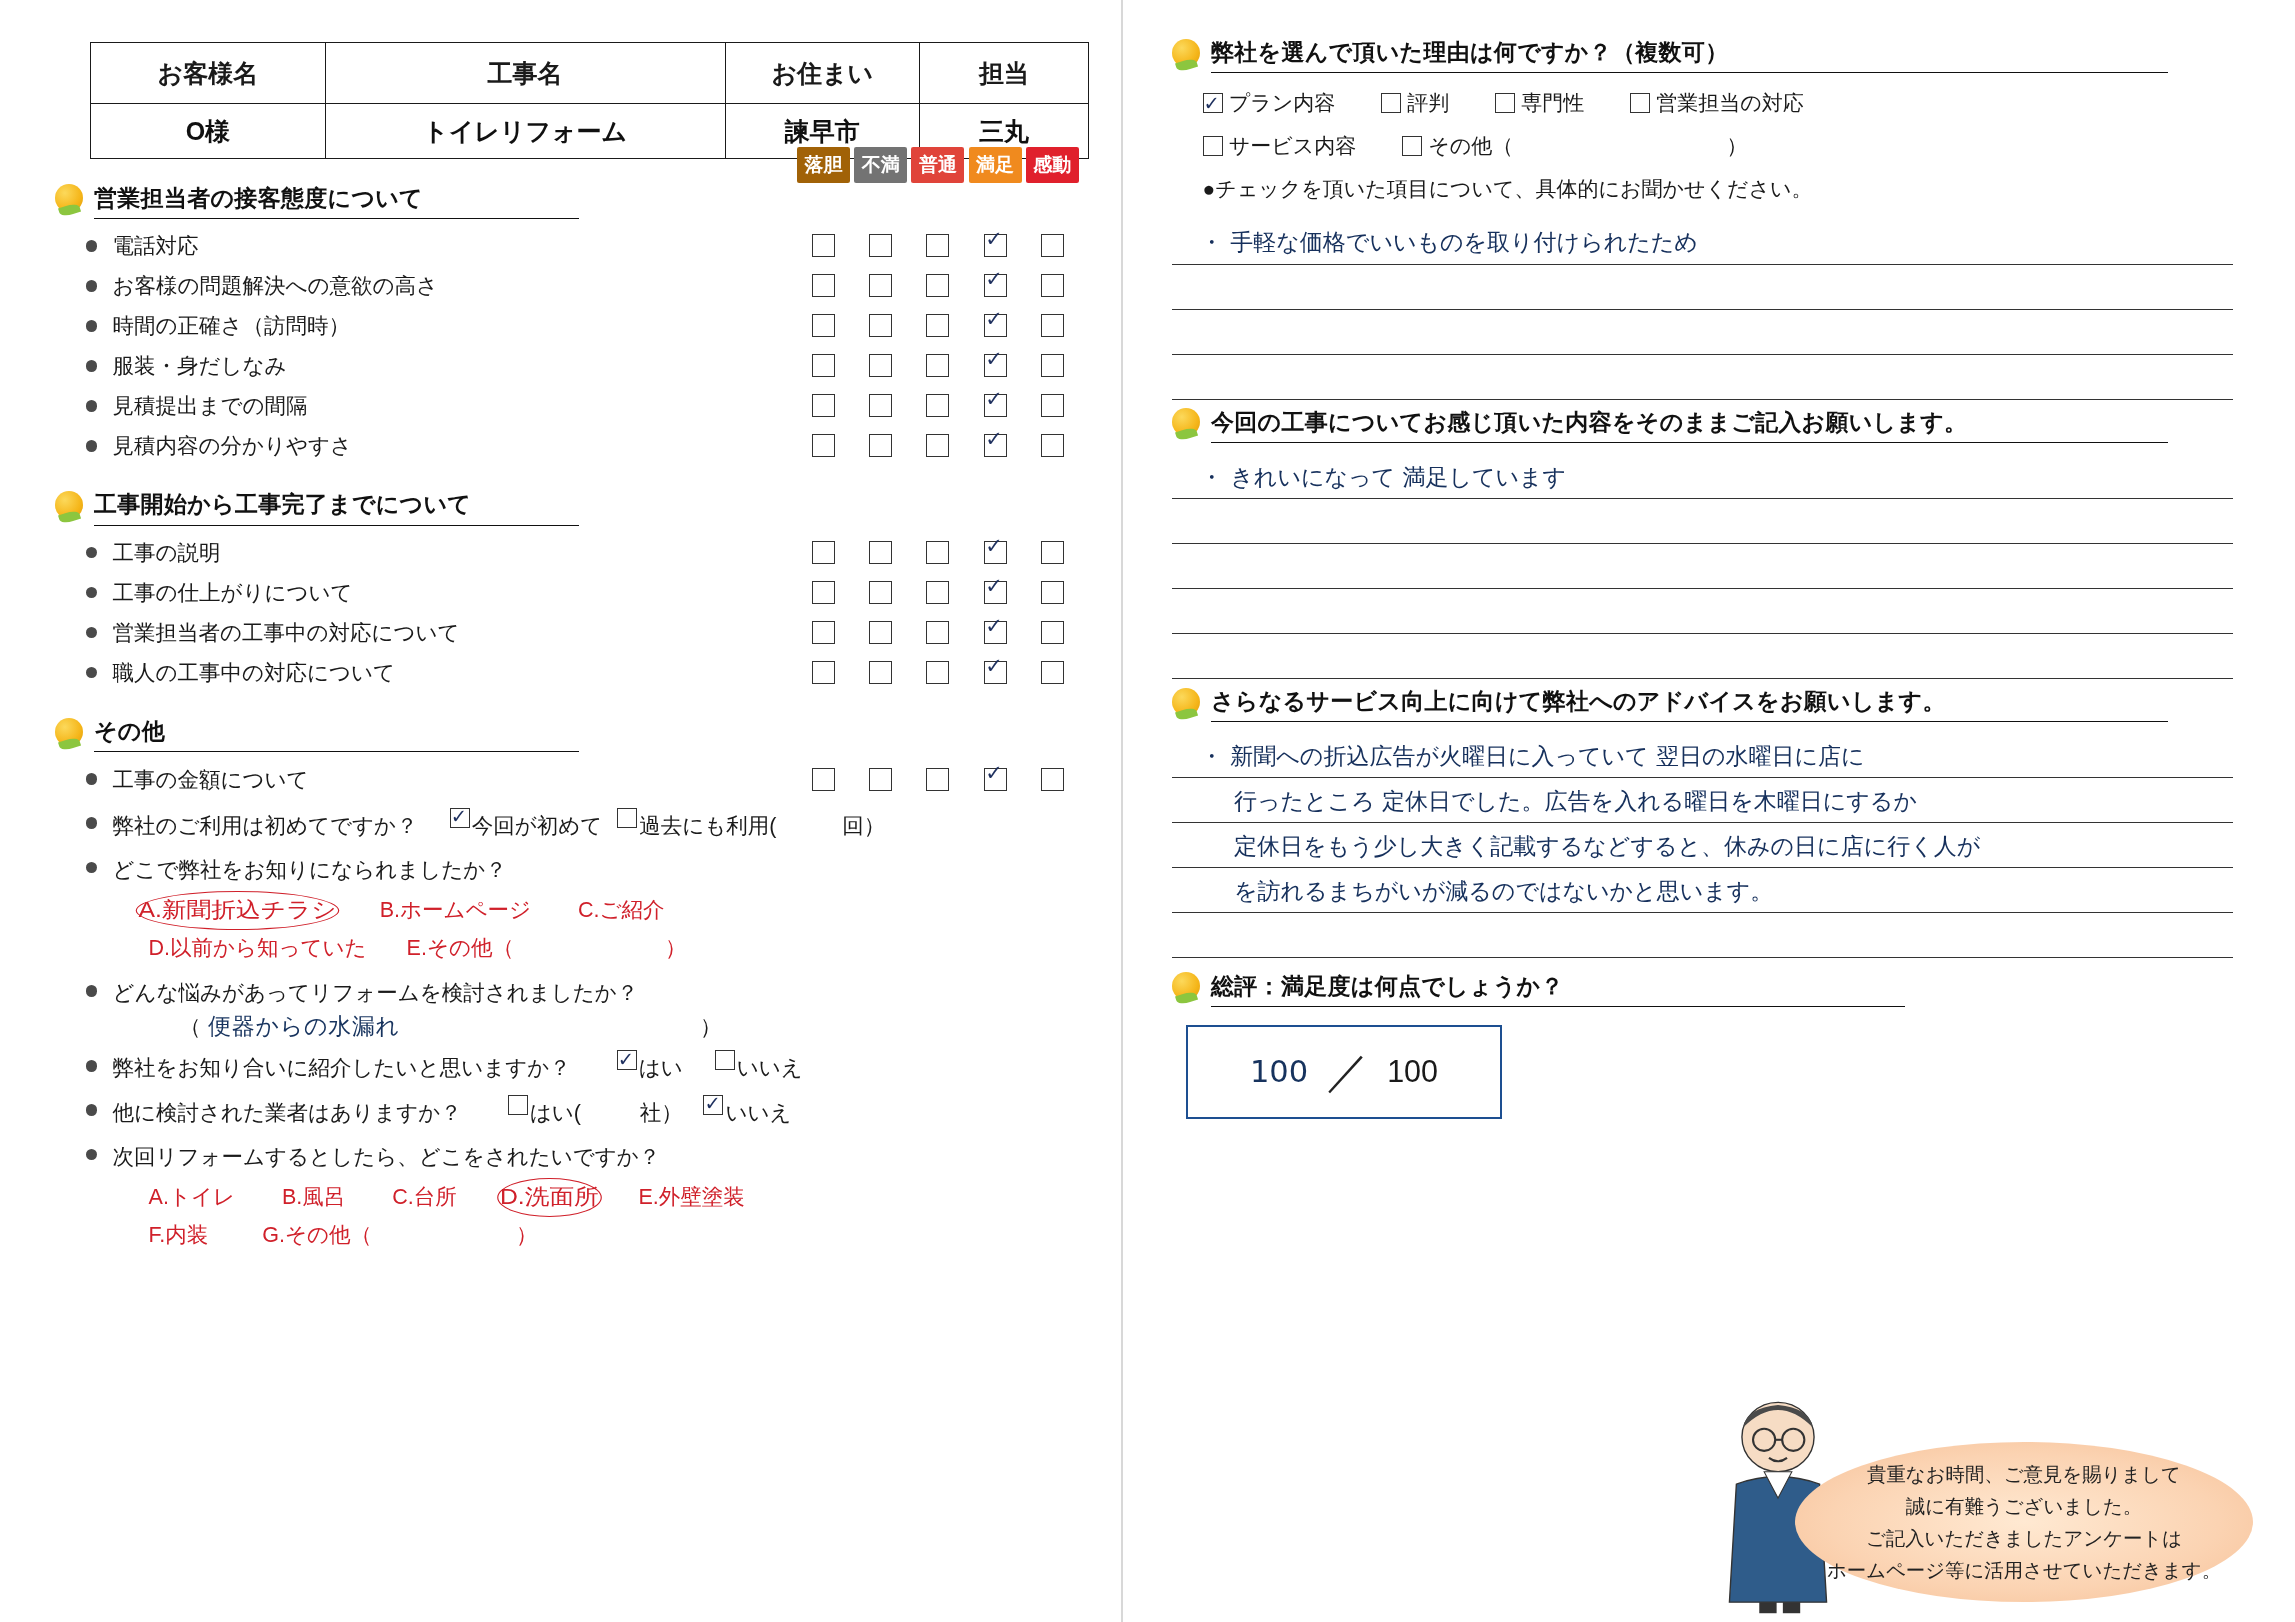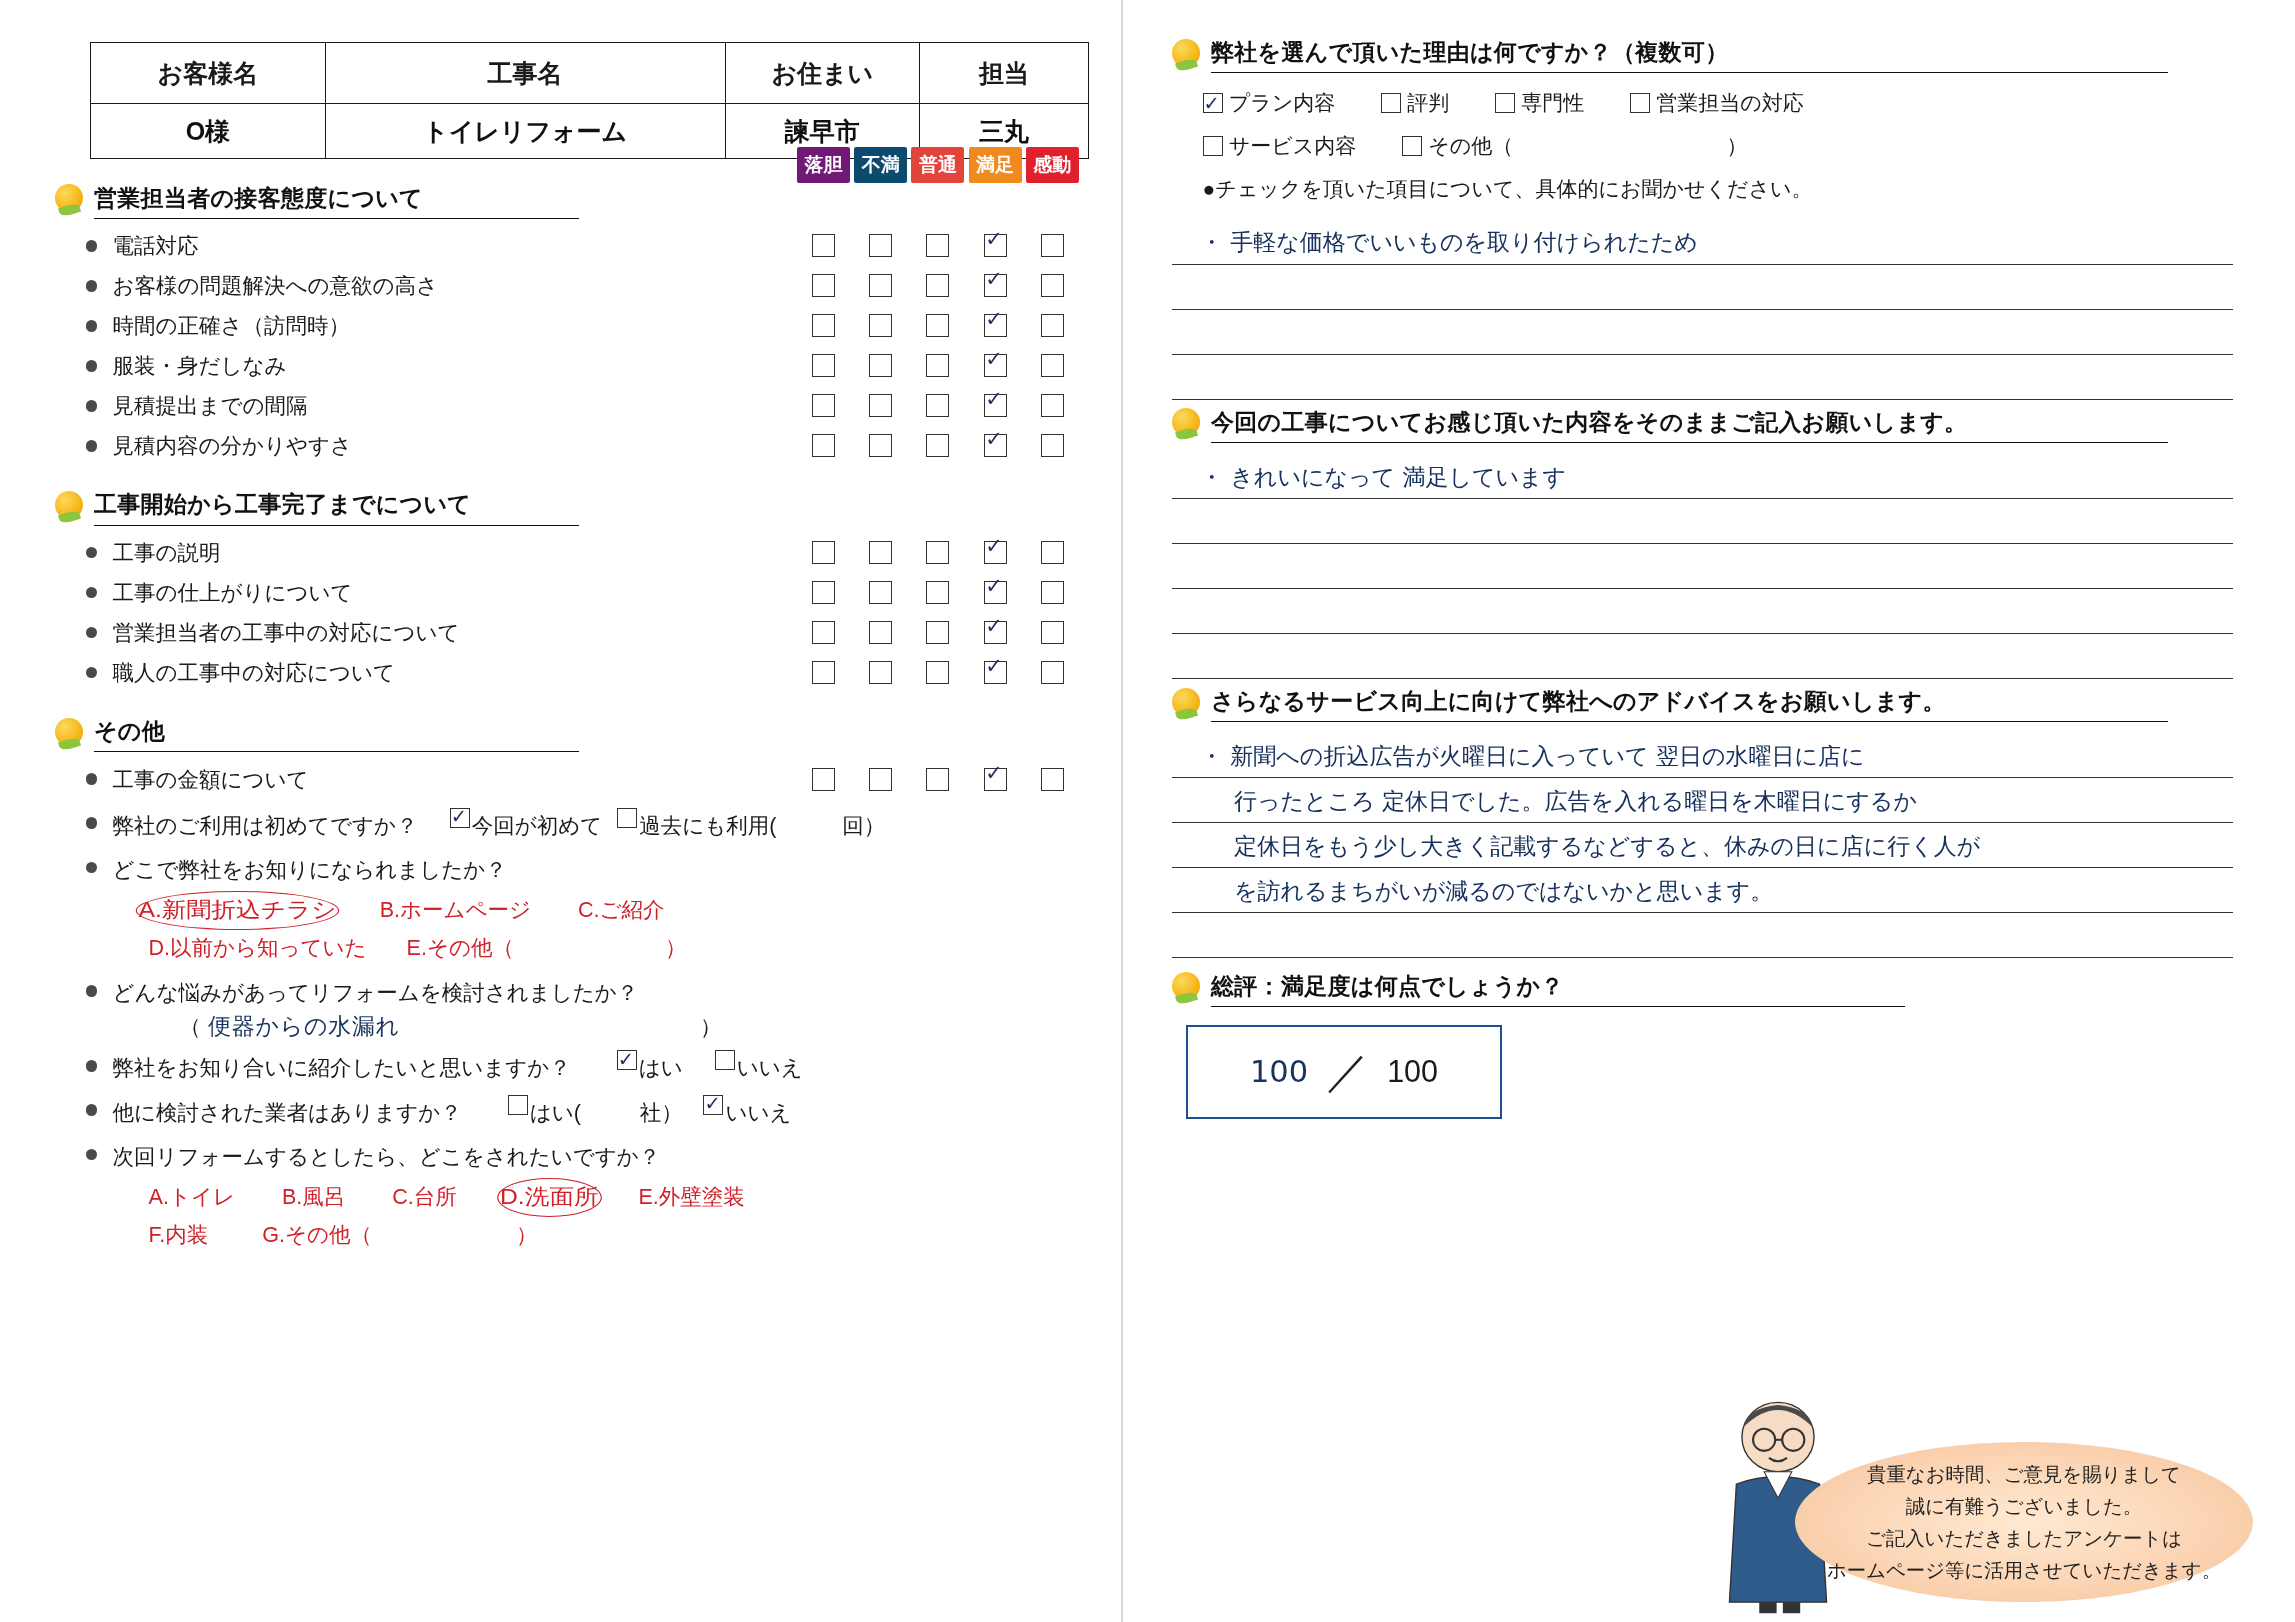--- a/index.html
+++ b/index.html
@@ -295,22 +295,22 @@
       </table>
 
     <div class="rowblock">
       <div class="sec">
         <span class="bullet"></span>
         <span class="sectitle">営業担当者の接客態度について</span>
       </div>
       <div class="secline"></div>
 
       <div class="rate-head" style="left:742px; top:-36px;">
-        <span class="lab" style="background:#701a75">落胆</span>
-        <span class="lab" style="background:#0c4a6e">不満</span>
+        <span class="lab" style="background:#a16207">落胆</span>
+        <span class="lab" style="background:#737373">不満</span>
         <span class="lab" style="background:#e0443a">普通</span>
         <span class="lab" style="background:#f08a1e">満足</span>
         <span class="lab" style="background:#e0202c">感動</span>
       </div>
 
       <ul class="rows">
         <li>
             <span class="dot"></span>
             <span class="txt">電話対応</span>
           <span class="boxes" style="margin-top:0">

